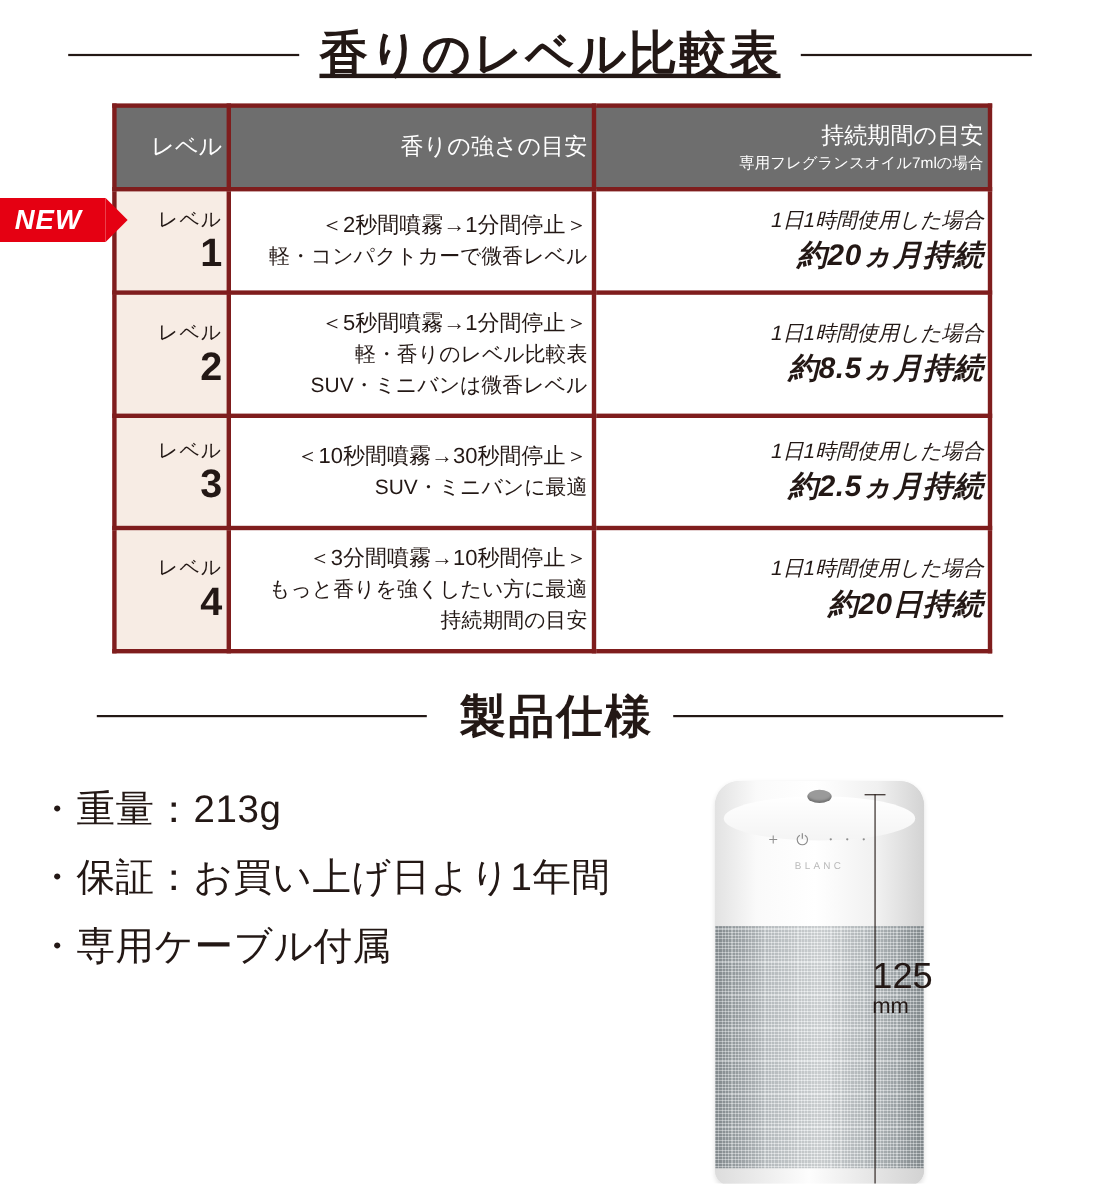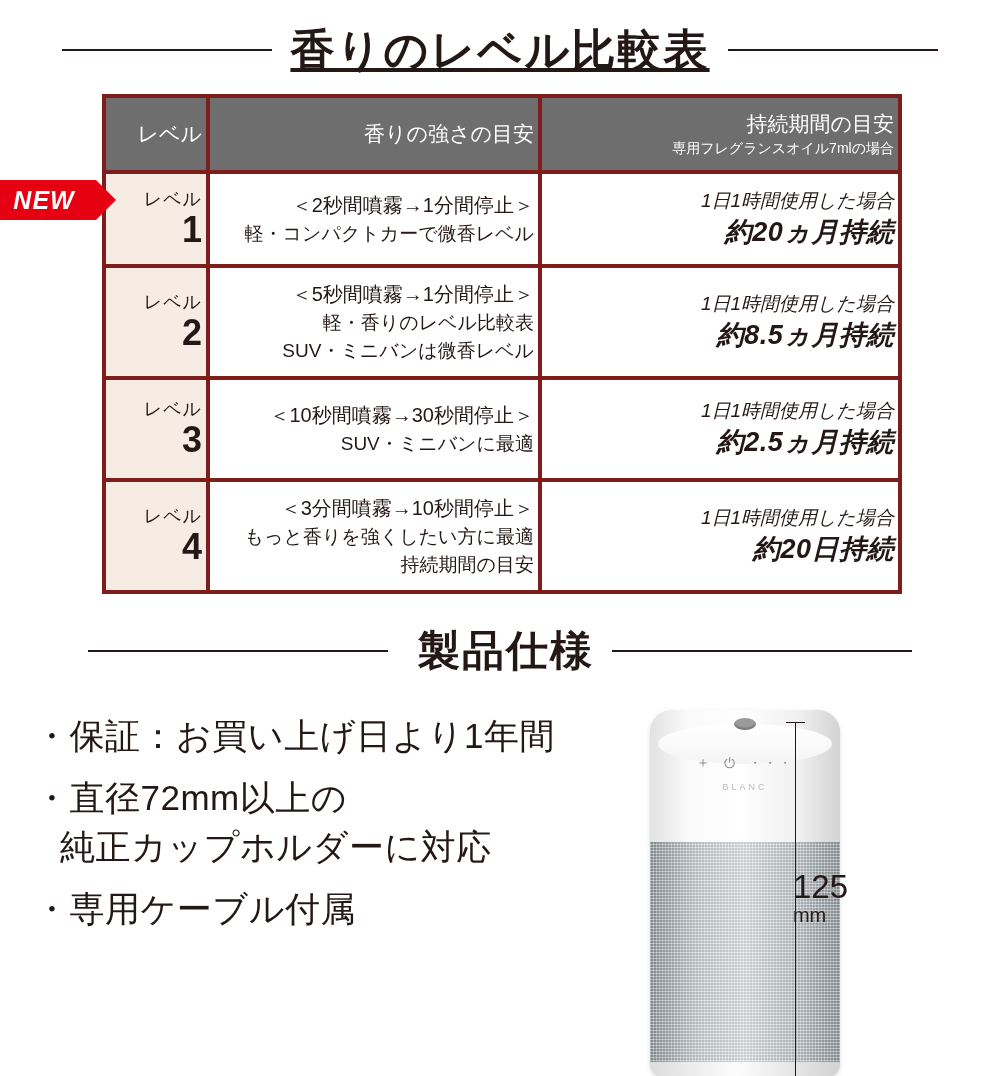--- a/index.html
+++ b/index.html
@@ -358,25 +358,24 @@
 <div class="section-head" id="head2">
   <span class="rule"></span>
   <span class="title">製品仕様</span>
   <span class="rule"></span>
 </div>
 
 <div class="spec-area">
 
   <div class="spec-list">
     <div class="spec-item">
-      <span>・保証：お買い上げ日より1年間</span>
+      <span>・重量：213g</span>
     </div>
     <div class="spec-item">
-      <span>・直径72mm以上の</span>
-      <span class="ln2">純正カップホルダーに対応</span>
+      <span>・保証：お買い上げ日より1年間</span>
     </div>
     <div class="spec-item">
       <span>・専用ケーブル付属</span>
     </div>
   </div>
 
   <div class="product-col">
     <div class="device">
       <div class="device-body">
         <div class="cap">

